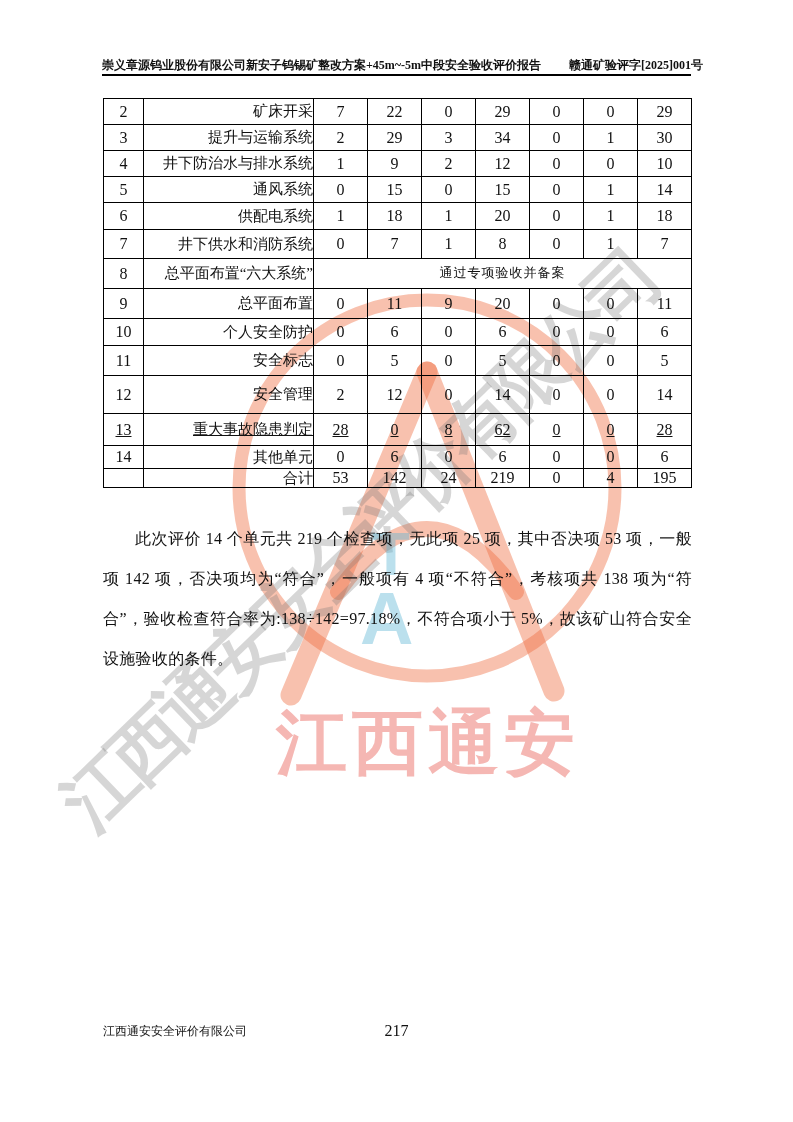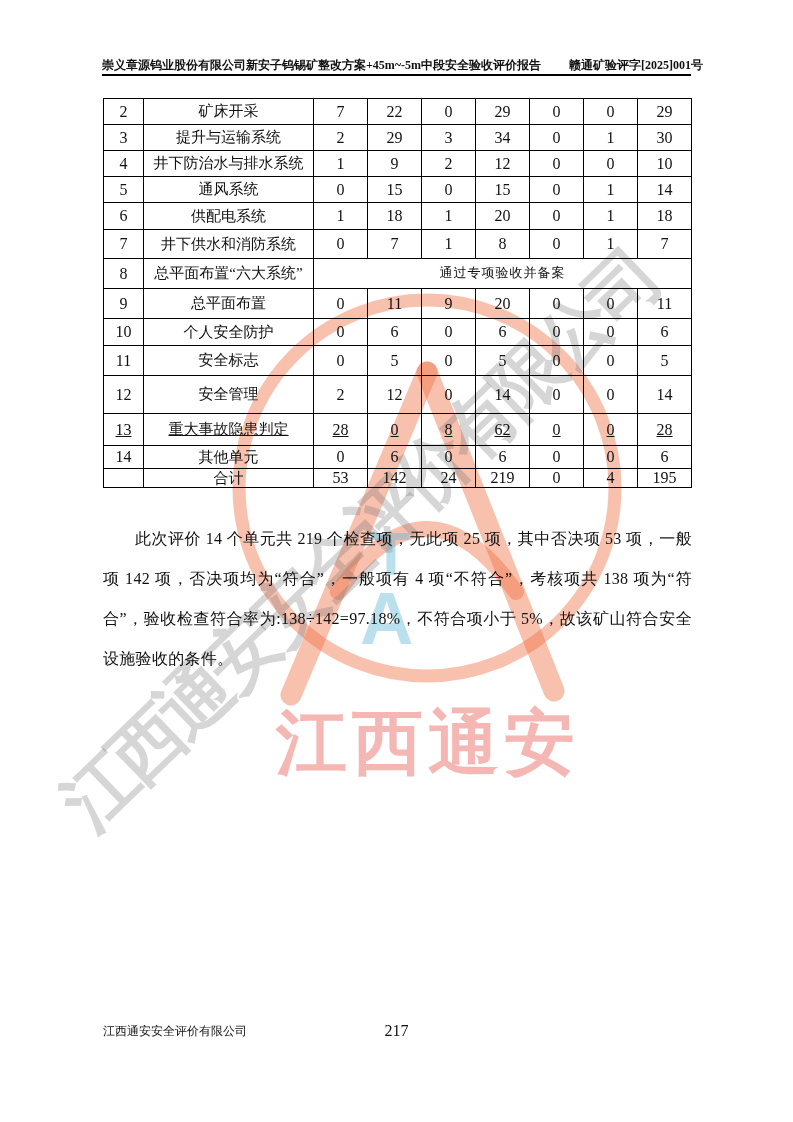--- a/index.html
+++ b/index.html
@@ -9,21 +9,21 @@
   
   .hdr{position:absolute;left:102px;top:57px;width:590px;display:flex;justify-content:space-between;
        font-size:12px;font-weight:bold;white-space:nowrap;z-index:3;gap:28px;}
   .hdr-rule{position:absolute;left:102px;top:74px;width:589px;height:0;border-top:2px solid #000;z-index:3;}
 
   
   table.chk{position:absolute;left:103px;top:98px;width:588px;border-collapse:collapse;
             table-layout:fixed;z-index:2;}
   table.chk td{border:1px solid #000;text-align:center;vertical-align:middle;
                font-size:16px;padding:0;line-height:1.1;background:transparent;}
-  table.chk td.name-cell{font-size:15px;}
+  table.chk td.name-cell{font-size:15px;text-align:right;}
   table.chk td.merged-cell{font-size:13px;letter-spacing:1px;}
   table.chk tr{height:26px;}
   table.chk tr:nth-child(5){height:27px;}
   table.chk tr:nth-child(6){height:29px;}
   table.chk tr:nth-child(7){height:30px;}
   table.chk tr:nth-child(8){height:30px;}
   table.chk tr:nth-child(9){height:27px;}
   table.chk tr:nth-child(10){height:30px;}
   table.chk tr:nth-child(11){height:38px;}
   table.chk tr:nth-child(12){height:32px;text-decoration:underline;}

